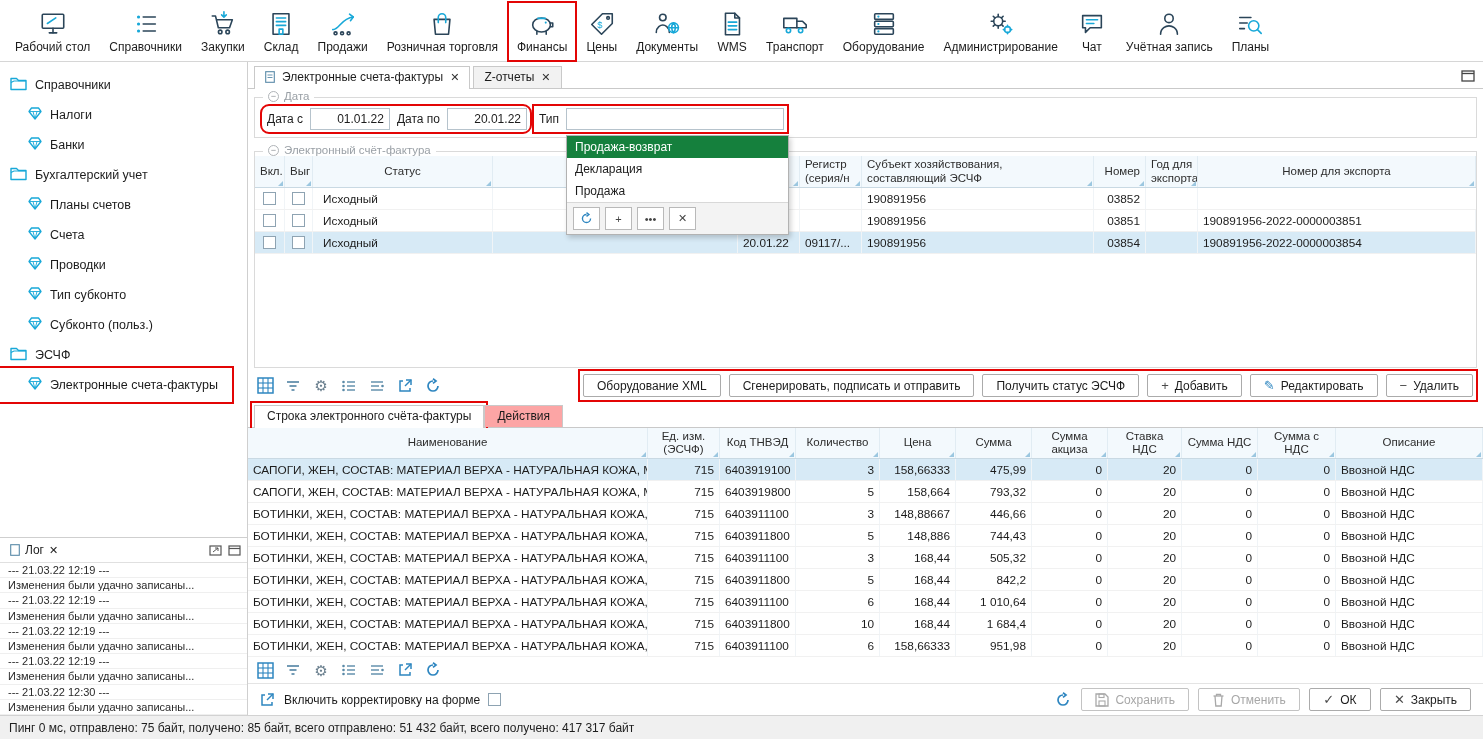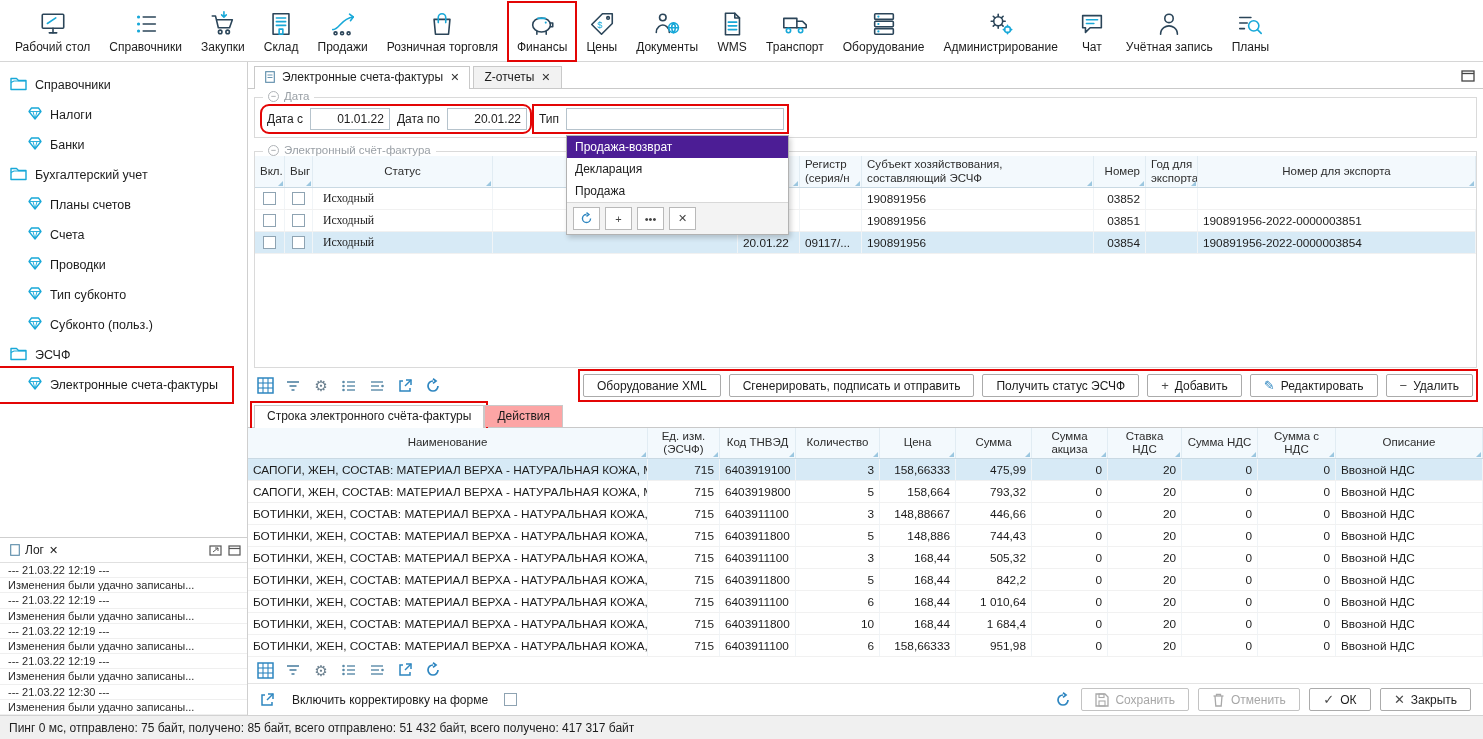--- a/index.html
+++ b/index.html
@@ -56,39 +56,39 @@
   .txt.num { width:80px; text-align:right; }
   .type-field { display:flex; align-items:center; gap:5px; padding:1px 2px; }
   .type-field.red-box { outline-offset:1px; }
   .date-fields.red-box { outline-offset:1px; }
   .type-input-wrap { position:relative; display:inline-flex; }
   .txt.type { width:218px; }
 
   
   .dropdown { position:absolute; top:calc(100% + 5px); left:0; width:223px; background:#fff; border:1px solid #b2b2b2; box-shadow:2px 3px 5px rgba(0,0,0,.18); z-index:100; }
   .dd-item { height:22px; display:flex; align-items:center; padding:0 8px; font-size:12px; background:#fff; }
-  .dd-item.selected { background:#4c1d95; color:#fff; }
+  .dd-item.selected { background:#15803d; color:#fff; }
   .dd-toolbar { border-top:1px solid #d8d8d8; background:#f3f3f3; padding:4px 6px; display:flex; gap:5px; }
   .dd-btn { min-width:27px; height:23px; border:1px solid #b9b9b9; background:#fff; display:inline-flex; align-items:center; justify-content:center; font-size:11px; font-family:inherit; color:#444; padding:0 4px; }
 
   
   .invoice-wrap { flex:1 1 auto; padding:10px 6px 2px 6px; min-height:0; }
   .invoice-group { height:100%; display:flex; flex-direction:column; }
   .grid-row { display:grid; align-items:stretch; }
   .t1 { grid-template-columns:30px 28px 180px 245px 62px 62px 232px 52px 52px minmax(0,1fr); }
   .t2 { grid-template-columns:400px 72px 76px 84px 76px 76px 76px 74px 76px 78px minmax(0,1fr); }
   .th-row { background:#f3f9fd; border-bottom:1px solid #c9d9e3; min-height:32px; flex:0 0 auto; margin-top:4px; }
   .th { font-size:11.5px; color:#2d2d2d; padding:2px 5px; display:flex; align-items:center; justify-content:center; text-align:center; white-space:pre-line; line-height:1.15; border-right:1px solid #e1ecf3; position:relative; overflow:hidden; }
   .th.l { justify-content:flex-start; text-align:left; }
   .th.r { justify-content:flex-end; text-align:right; }
   .th::after { content:""; position:absolute; right:1px; bottom:1px; border-left:5px solid transparent; border-bottom:5px solid #9cc7e0; }
   .td { font-size:11.8px; padding:0 5px; display:flex; align-items:center; height:21px; border-right:1px solid #f0f4f7; overflow:hidden; white-space:nowrap; }
   .td.r { justify-content:flex-end; }
   .td.c { justify-content:center; }
-  .td.pl10 { padding-left:10px;font-family:Liberation Serif, serif; }
+  .td.pl10 { padding-left:10px; }
   .row { border-bottom:1px solid #f1f1f1; background:#fff; }
   .row.selected { background:#d7eaf6; }
   .cb { width:13px; height:13px; border:1px solid #8ea3b2; background:#fff; display:inline-block; }
   .tbl-filler { flex:1 1 auto; }
 
   
   .mid-row { height:32px; flex:0 0 32px; display:flex; align-items:center; padding:0 10px 0 8px; gap:10px; }
   .icon-strip { display:flex; align-items:center; gap:10px; }
   .strip-ic { display:inline-flex; align-items:center; justify-content:center; width:18px; height:18px; }
   .gear-glyph { font-size:15px; color:#6a7f8e; line-height:1; }
@@ -105,21 +105,21 @@
   .dtab.active { background:#fff; margin-bottom:-1px; padding-bottom:5px; }
   .dtab.red-box { outline-offset:2px; }
 
   .lines-header { flex:0 0 auto; margin-top:0; }
   .lines-header.th-row { margin-top:0; min-height:30px; }
   .lines-rows { flex:0 0 auto; }
 
   .bottom-icons { height:26px; flex:0 0 26px; display:flex; align-items:center; padding:0 8px; }
 
   
-  .footer-row { height:32px; flex:0 0 32px; display:flex; align-items:center; gap:16px; padding:0 12px 0 10px; border-top:1px solid #e4e4e4; }
+  .footer-row { height:32px; flex:0 0 32px; display:flex; align-items:center; gap:8px; padding:0 12px 0 10px; border-top:1px solid #e4e4e4; }
   .footer-right { margin-left:auto; display:flex; align-items:center; gap:9px; }
 
   
   .statusbar { height:24px; flex:0 0 24px; background:#f0f0f0; border-top:1px solid #d2d2d2; display:flex; align-items:center; padding:0 9px; font-size:12px; color:#1e1e1e; }
 
   .small-ic svg { display:block; }
 </style>
 </head>
 <body>
 

